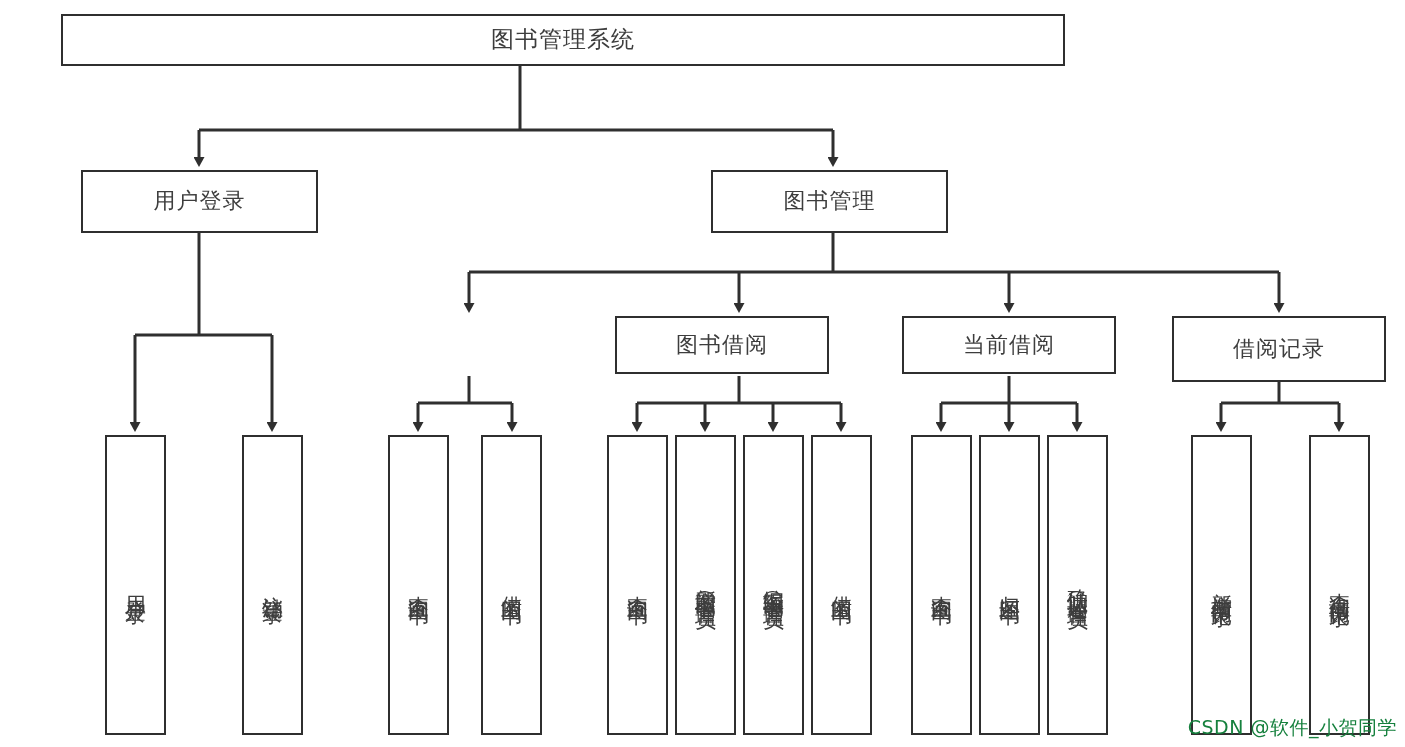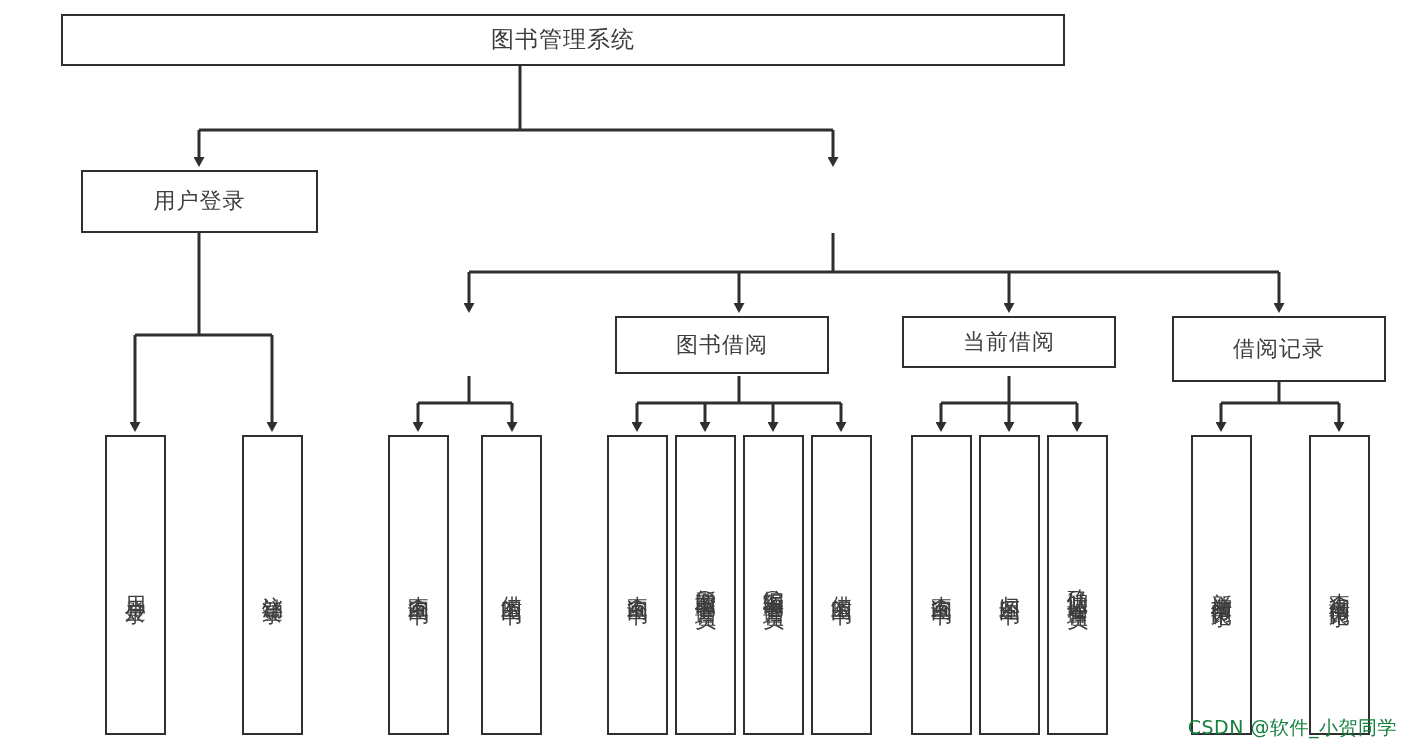--- a/index.html
+++ b/index.html
@@ -124,23 +124,24 @@
       <path d="M1279,376 L1279,403"></path>
       <path d="M1221,403 L1339,403"></path>
       <path d="M1221,403 L1221,423" marker-end="url(#arrow)"></path>
       <path d="M1339,403 L1339,423" marker-end="url(#arrow)"></path>
     </g>
   </svg>
 
   <div class="node horiz" id="root-node" style="left:18px; top:14px; width:1004px; height:52px;">图书管理系统</div>
 
   <div class="node horiz" style="left:81px; top:170px; width:237px; height:63px;">用户登录</div>
+  <div class="node horiz" style="left:711px; top:170px; width:237px; height:63px;">图书管理</div>
 
   <div class="node horiz" style="left:615px; top:316px; width:214px; height:58px;">图书借阅</div>
-  <div class="node horiz" style="left:902px; top:316px; width:214px; height:52px;">当前借阅</div>
+  <div class="node horiz" style="left:902px; top:316px; width:214px; height:58px;">当前借阅</div>
   <div class="node horiz" style="left:1172px; top:316px; width:214px; height:66px;">借阅记录</div>
 
   <div class="node vert" style="left:105px; top:435px; width:61px; height:300px;">
     <span class="vtext">用户登录</span>
   </div>
   <div class="node vert" style="left:242px; top:435px; width:61px; height:300px;">
     <span class="vtext">注销登录</span>
   </div>
 
   <div class="node vert" style="left:388px; top:435px; width:61px; height:300px;">

